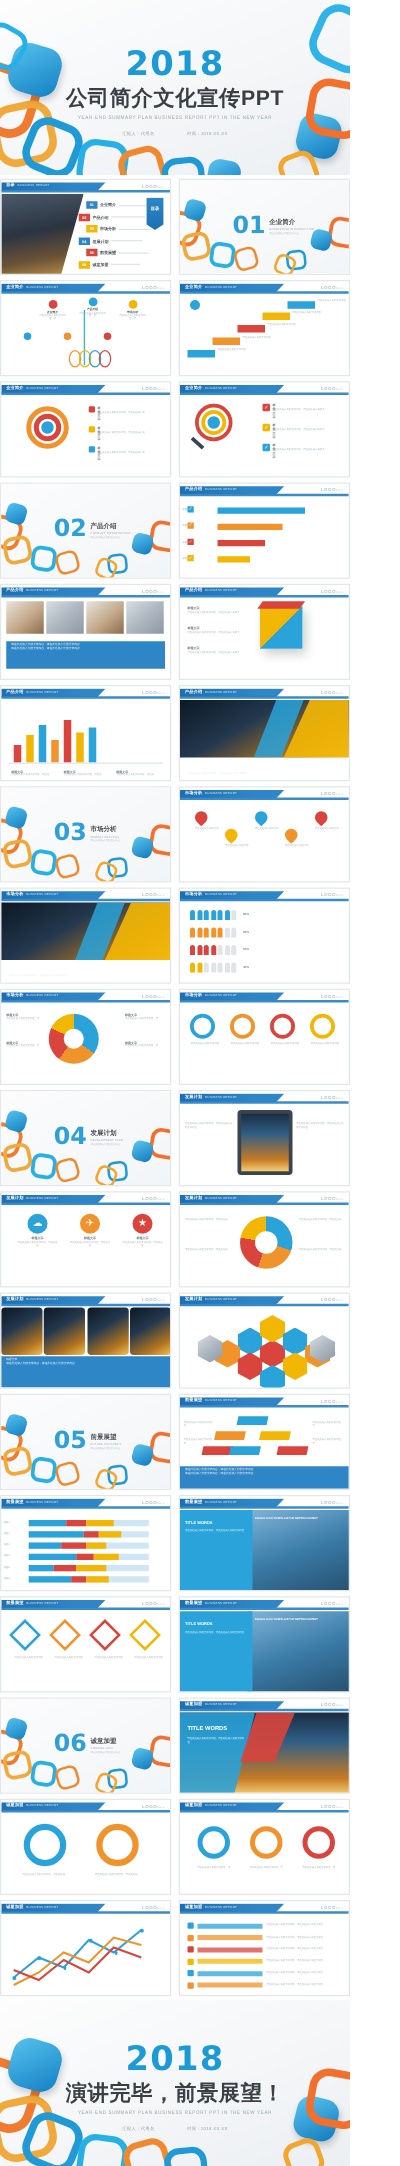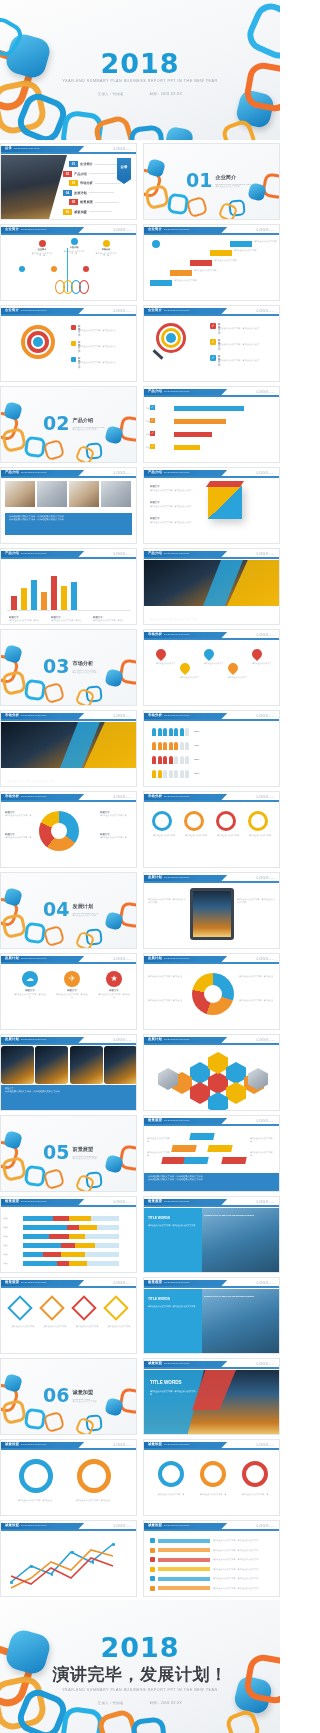--- a/index.html
+++ b/index.html
@@ -134,20 +134,21 @@
 
     <div class="blob" style="right:8px;top:92px;width:34px;height:34px;background:linear-gradient(140deg,#5cc7f0,#1078bd);transform:rotate(14deg);box-shadow:2px 3px 6px rgba(0,0,0,.2);"></div>
     <div class="ring" style="right:-12px;top:64px;width:46px;height:46px;border-width:6px;border-color:#f2702c;transform:rotate(10deg);"></div>
     <div class="ring" style="right:26px;top:122px;width:30px;height:30px;border-width:4px;border-color:#f2a62c;transform:rotate(-20deg);"></div>
     <div class="ring" style="right:-20px;top:6px;width:50px;height:50px;border-width:6px;border-color:#2fb3e8;transform:rotate(24deg);"></div>
     <div class="ring" style="left:130px;top:126px;width:34px;height:34px;border-width:5px;border-color:#1f9ad6;transform:rotate(-6deg);"></div>
     <div class="blob" style="left:166px;top:128px;width:26px;height:26px;background:linear-gradient(140deg,#5cc7f0,#1078bd);transform:rotate(10deg);"></div>
 
     <div class="hero-inner">
       <div class="hero-year">2018</div>
+      <div class="hero-title">公司简介文化宣传PPT</div>
       <div class="hero-sub">YEAR-END SUMMARY PLAN BUSINESS REPORT PPT IN THE NEW YEAR</div>
       <div class="hero-meta">
         <span>汇报人：代用名</span>
         <span>时间：2018.XX.XX</span>
       </div>
     </div>
   </div>
 
   <div class="grid" id="grid">
       <div class="slide" title="目录页 / CONTENTS">
@@ -1046,21 +1047,21 @@
     <div class="blob" style="left:8px;top:32px;width:40px;height:40px;background:linear-gradient(140deg,#56c3ef,#147fc2);transform:rotate(16deg);box-shadow:2px 3px 6px rgba(0,0,0,.18);"></div>
     <div class="ring" style="left:62px;top:108px;width:40px;height:40px;border-width:5px;border-color:#27b0e6;transform:rotate(8deg);"></div>
     <div class="ring" style="left:100px;top:112px;width:36px;height:36px;border-width:5px;border-color:#f0892e;transform:rotate(-16deg);"></div>
     <div class="blob" style="right:10px;top:78px;width:34px;height:34px;background:linear-gradient(140deg,#5cc7f0,#1078bd);transform:rotate(14deg);box-shadow:2px 3px 6px rgba(0,0,0,.2);"></div>
     <div class="ring" style="right:-12px;top:56px;width:46px;height:46px;border-width:6px;border-color:#f2702c;transform:rotate(10deg);"></div>
     <div class="ring" style="right:22px;top:112px;width:30px;height:30px;border-width:4px;border-color:#f2a62c;transform:rotate(-20deg);"></div>
     <div class="ring" style="left:132px;top:118px;width:34px;height:34px;border-width:5px;border-color:#1f9ad6;transform:rotate(-6deg);"></div>
 
     <div class="hero-inner">
       <div class="hero-year">2018</div>
-      <div class="hero-title">演讲完毕，发展计划！</div>
+      <div class="hero-title">演讲完毕，前景展望！</div>
       <div class="hero-sub">YEAR-END SUMMARY PLAN BUSINESS REPORT PPT IN THE NEW YEAR</div>
       <div class="hero-meta">
         <span>汇报人：代用名</span>
         <span>时间：2018.XX.XX</span>
       </div>
     </div>
   </div>
 
 </div>
 

